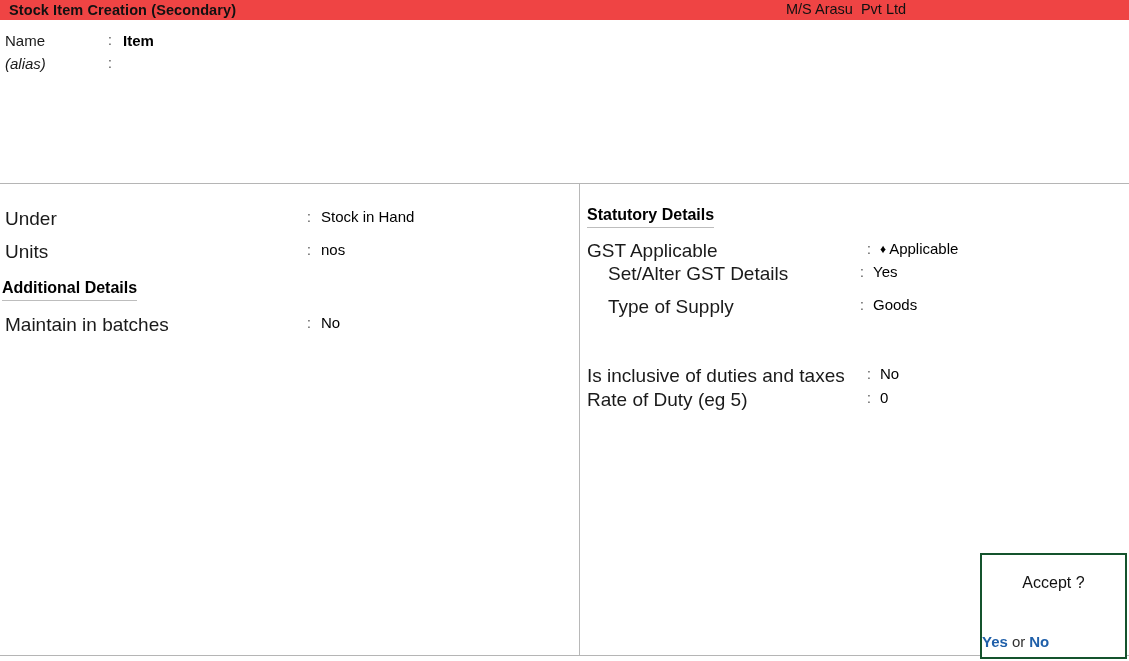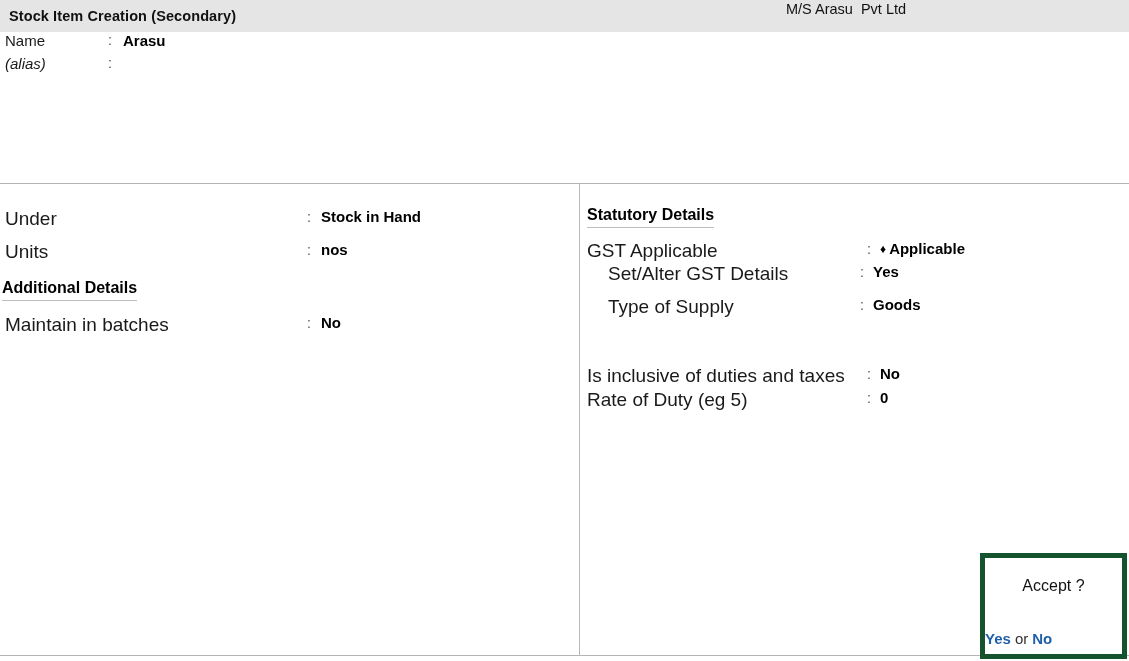--- a/index.html
+++ b/index.html
@@ -15,22 +15,22 @@
     color: #1a1a1a;
     overflow: hidden;
     position: relative;
   }
 
   
   .titlebar {
     position: absolute;
     left: 0; top: 0;
     width: 1129px;
-    height: 32px;
-    background: #e5e5e5;
+    height: 20px;
+    background: #ef4444;
     display: flex;
     align-items: center;
   }
   .titlebar-left {
     font-size: 14.5px;
     font-weight: bold;
     color: #111111;
     padding-left: 9px;
     letter-spacing: 0.1px;
     white-space: pre;
@@ -150,21 +150,21 @@
   .frow .f-colon {
     position: absolute;
     top: 1px;
     font-size: 14px;
     color: #555;
   }
   .frow .f-val {
     position: absolute;
     top: 0;
     font-size: 15px;
-    font-weight: bold;
+    font-weight: normal;
     color: #000;
   }
 
   
   .panel-left .frow { left: 5px; }
   .panel-left .f-colon { left: 302px; }
   .panel-left .f-val   { left: 316px; }
 
   
   .panel-right .frow { left: 7px; }
@@ -190,21 +190,21 @@
   }
 
   
   .accept-box {
     position: absolute;
     left: 980px;
     top: 553px;
     width: 147px;
     height: 106px;
     background: #ffffff;
-    border: 5px solid #14532d;
+    border: 2px solid #14532d;
     box-sizing: border-box;
   }
   .accept-title {
     position: absolute;
     left: 0;
     top: 19px;
     width: 100%;
     text-align: center;
     font-size: 16px;
     color: #111;
@@ -235,21 +235,21 @@
 <div class="titlebar">
   <span class="titlebar-left">Stock Item Creation (Secondary)</span>
   <span class="titlebar-right">M/S Arasu  Pvt Ltd</span>
 </div>
 
 <div class="namearea">
 
   <div class="row-name">
     <span class="lbl">Name</span>
     <span class="colon">:</span>
-    <span class="val">Arasu</span>
+    <span class="val">Item</span>
   </div>
 
   <div class="row-alias">
     <span class="lbl lbl-alias">(alias)</span>
     <span class="colon">:</span>
     <span class="val"></span>
   </div>
 
 </div>
 

